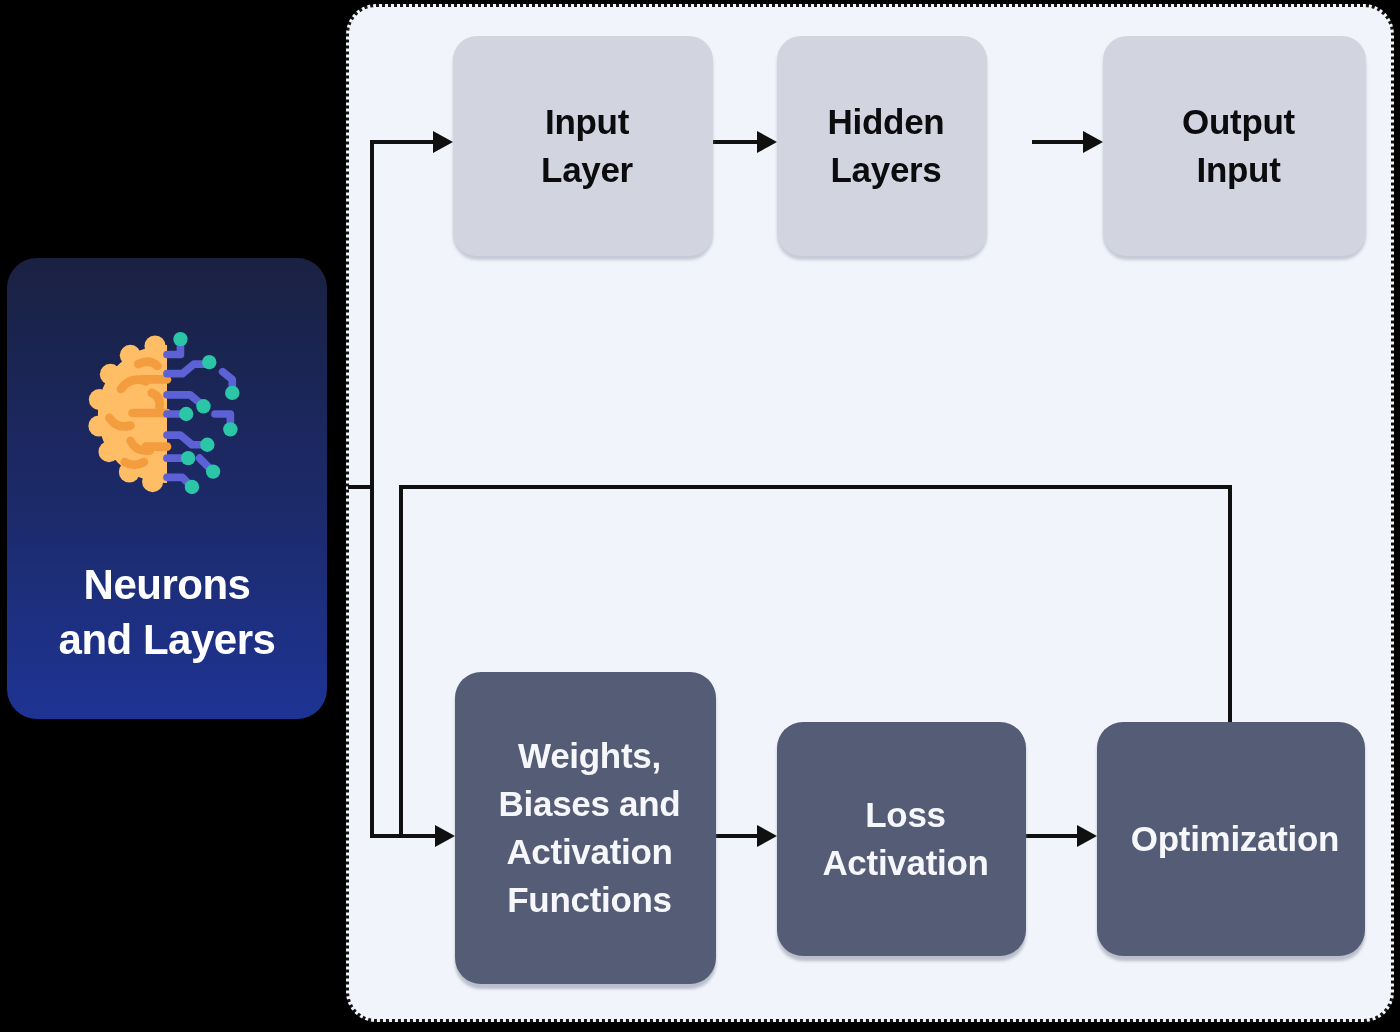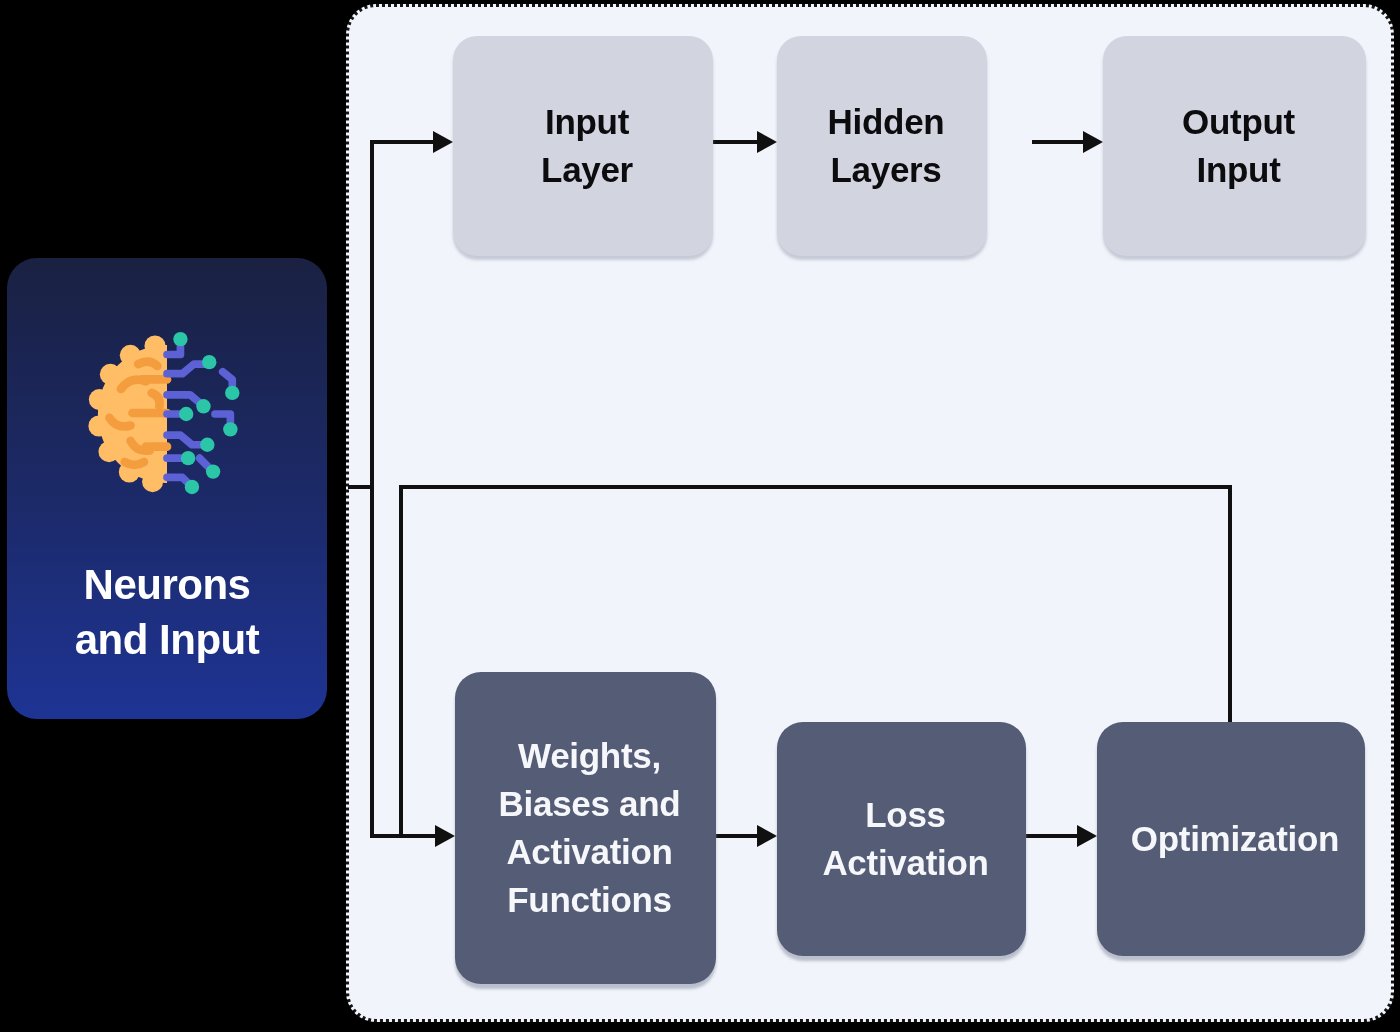--- a/index.html
+++ b/index.html
@@ -134,17 +134,17 @@
         <circle class="dot" cx="120" cy="100" r="7.5"></circle>
         <circle class="dot" cx="166" cy="116" r="7.5"></circle>
         <circle class="dot" cx="142" cy="132" r="7.5"></circle>
         <circle class="dot" cx="122" cy="146" r="7.5"></circle>
         <circle class="dot" cx="148" cy="160" r="7.5"></circle>
         <circle class="dot" cx="126" cy="176" r="7.5"></circle>
       </svg>
     </div>
     <div class="card-title">
       <div>Neurons</div>
-      <div>and Input</div>
+      <div>and Layers</div>
     </div>
   </div>
 
 </div>
 
 </body></html>

